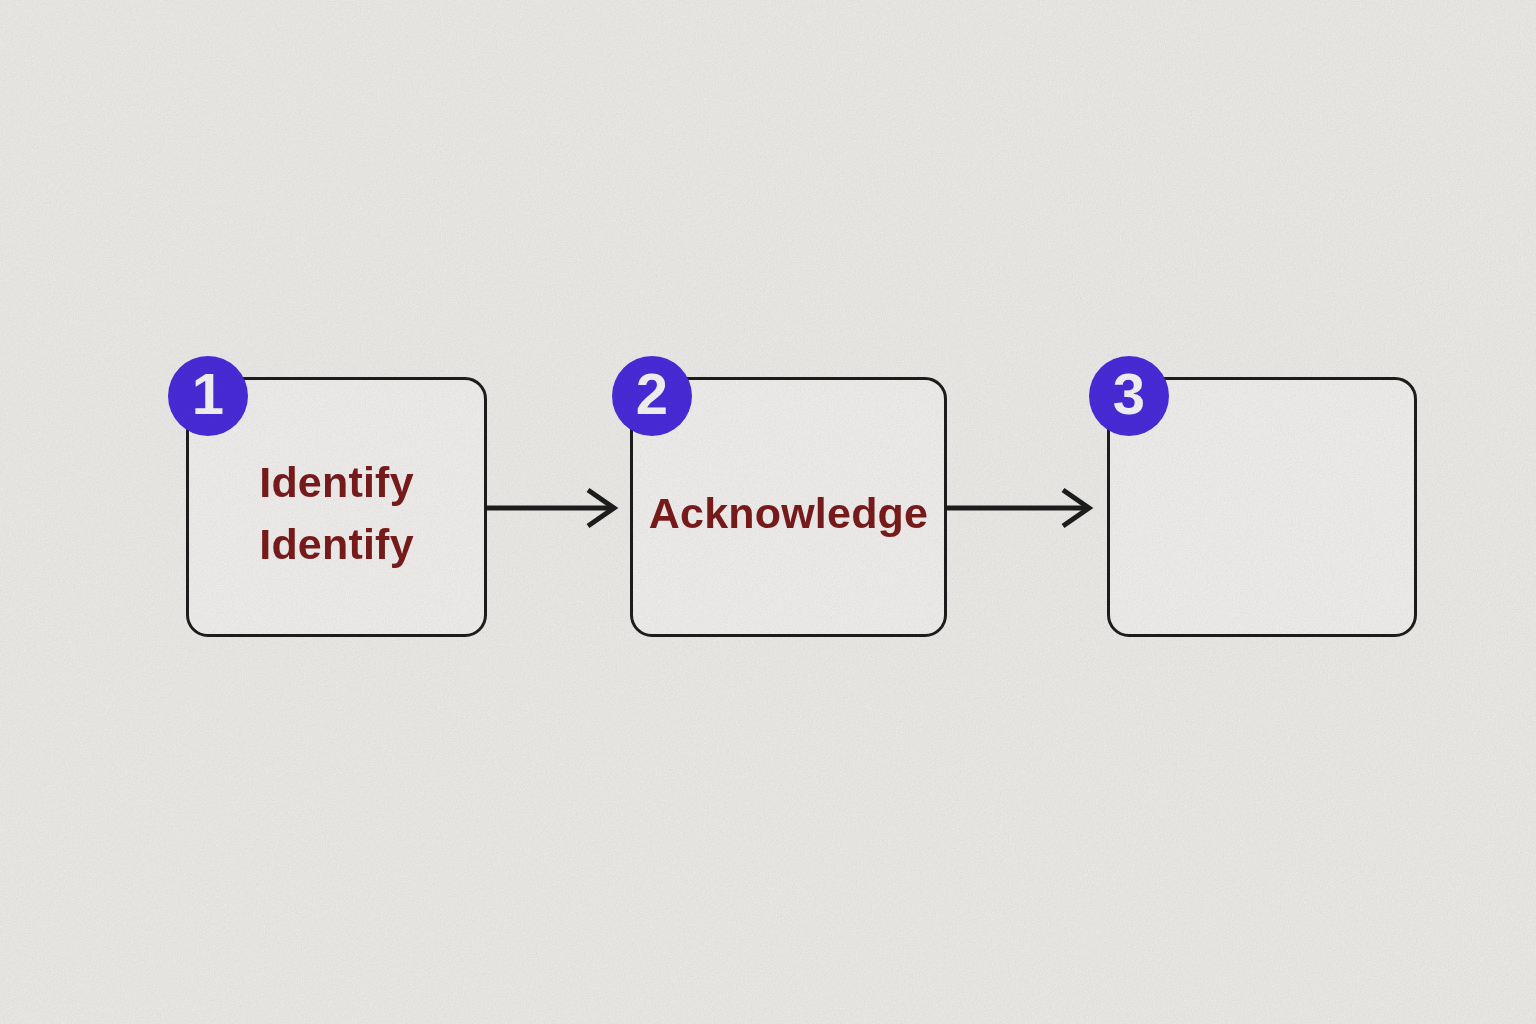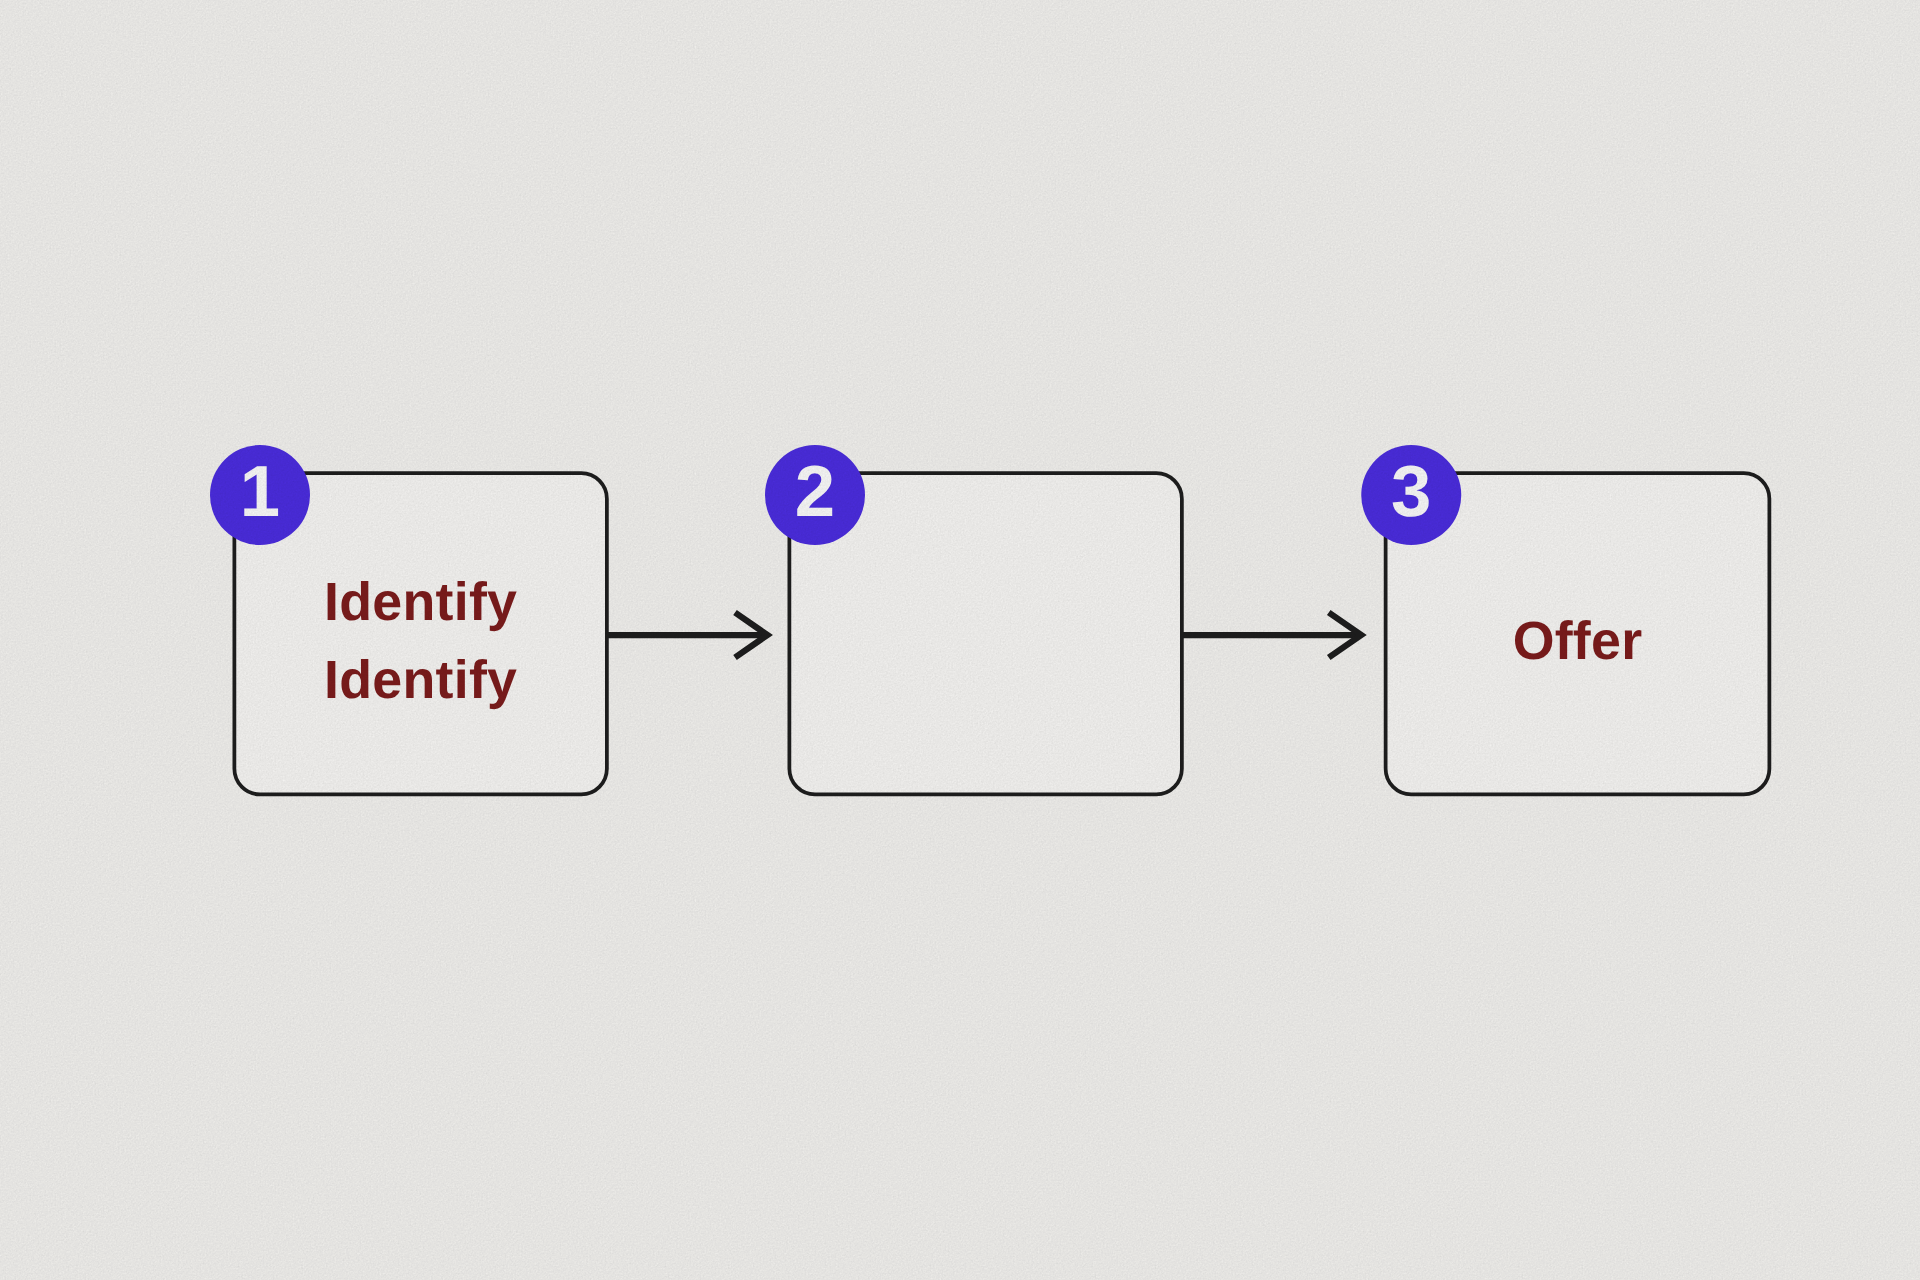--- a/index.html
+++ b/index.html
@@ -90,34 +90,34 @@
   <svg class="arrow arrow-1" width="145" height="44" viewBox="0 0 145 44">
     <path d="M0 22 H127" stroke="#1F1F1F" stroke-width="5" fill="none"></path>
     <path d="M103 4 L129 22 L103 40" stroke="#1F1F1F" stroke-width="5" fill="none" stroke-linejoin="miter"></path>
   </svg>
 
   <div class="step step-2">
     <div class="badge">
       <span class="badge-number">2</span>
     </div>
     <div class="label">
+      <div>Acknowledge</div>
     </div>
   </div>
 
   <svg class="arrow arrow-2" width="150" height="44" viewBox="0 0 150 44">
     <path d="M0 22 H142" stroke="#1F1F1F" stroke-width="5" fill="none"></path>
     <path d="M118 4 L144 22 L118 40" stroke="#1F1F1F" stroke-width="5" fill="none" stroke-linejoin="miter"></path>
   </svg>
 
   <div class="step step-3">
     <div class="badge">
       <span class="badge-number">3</span>
     </div>
     <div class="label">
-      <div>Offer</div>
     </div>
   </div>
 
   <svg class="grain" width="1536" height="1024">
     <filter id="grainNoise">
       <feTurbulence type="fractalNoise" baseFrequency="0.75" numOctaves="2" stitchTiles="stitch"></feTurbulence>
       <feColorMatrix type="matrix" values="0 0 0 0 0  0 0 0 0 0  0 0 0 0 0  0.35 0.35 0.35 0 0"></feColorMatrix>
     </filter>
     <rect width="1536" height="1024" filter="url(#grainNoise)" opacity="0.14"></rect>
   </svg>

